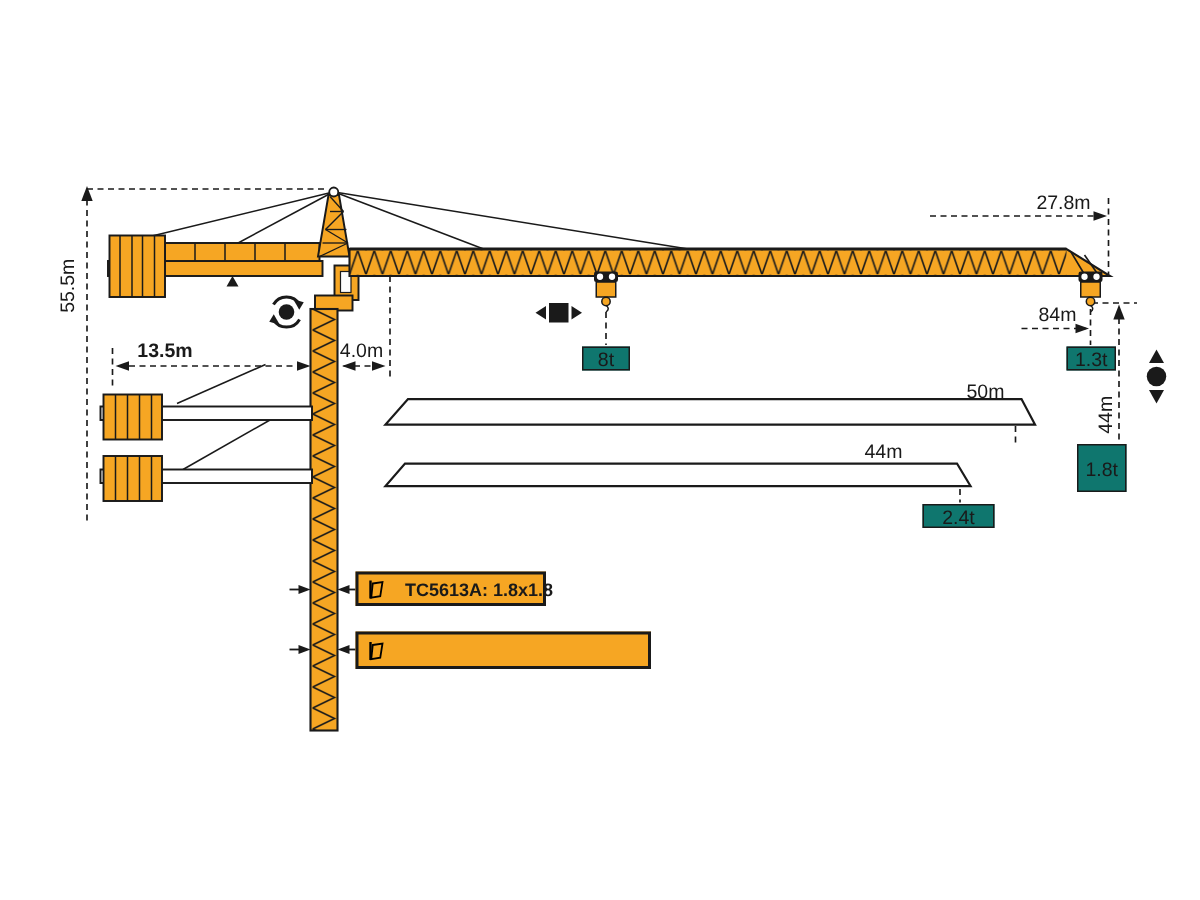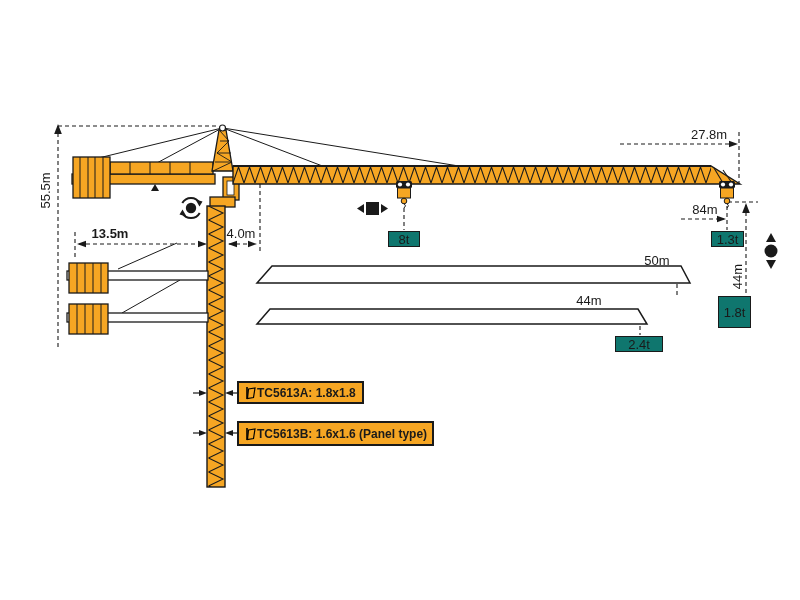--- a/index.html
+++ b/index.html
@@ -4,21 +4,21 @@
 <style>
   html,body{margin:0;padding:0;background:#fff;}
   .stage{position:relative;width:800px;height:600px;background:#fff;overflow:hidden;
          font-family:"Liberation Sans", sans-serif;color:#1a1a1a;}
   .stage svg.diagram{position:absolute;left:0;top:0;}
   .dim-label{position:absolute;font-size:13px;text-align:center;line-height:15px;white-space:nowrap;}
   .rot{transform:rotate(-90deg);}
   .load-box{position:absolute;background:#0f766e;border:1.5px solid #1a1a1a;font-size:13px;
             display:flex;align-items:center;justify-content:center;box-sizing:border-box;}
   .mast-box{position:absolute;background:#F6A623;border:2px solid #1a1a1a;font-size:12px;font-weight:bold;
-            display:flex;align-items:center;padding:0 6px;gap:1px;box-sizing:border-box;white-space:nowrap;}
+            display:flex;align-items:center;padding:0 6px;gap:14px;box-sizing:border-box;white-space:nowrap;}
   .mast-box .sec-icon{flex:0 0 auto;display:block;}
 </style>
 </head>
 <body>
 
 <div class="stage">
 
   <svg class="diagram" width="800" height="600" viewBox="0 0 800 600">
     <defs>
       <pattern id="jibLat" x="233" y="167" width="11" height="16" patternUnits="userSpaceOnUse">
@@ -210,16 +210,15 @@
       <path d="M2,1 V13" stroke="#000" stroke-width="1.6" fill="none"></path>
       <path d="M3.5,3 L10,2 L8.5,11.5 L2.5,12.5 Z" fill="none" stroke="#000" stroke-width="1.2"></path>
     </svg>
     <span>TC5613A:  1.8x1.8</span>
   </div>
   <div class="mast-box" style="left:237px;top:421px;width:197px;height:25px;">
     <svg class="sec-icon" width="11" height="14" viewBox="0 0 11 14">
       <path d="M2,1 V13" stroke="#000" stroke-width="1.6" fill="none"></path>
       <path d="M3.5,3 L10,2 L8.5,11.5 L2.5,12.5 Z" fill="none" stroke="#000" stroke-width="1.2"></path>
     </svg>
-    <span>TC5613B:  1.6x1.6  (Panel type)</span>
   </div>
 
 </div>
 
 </body></html>

